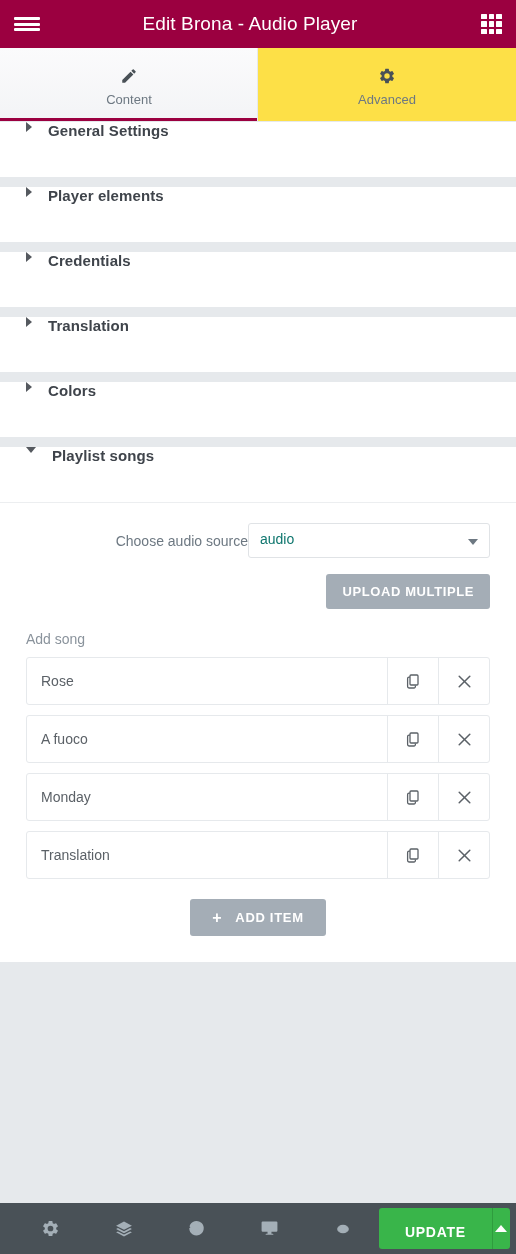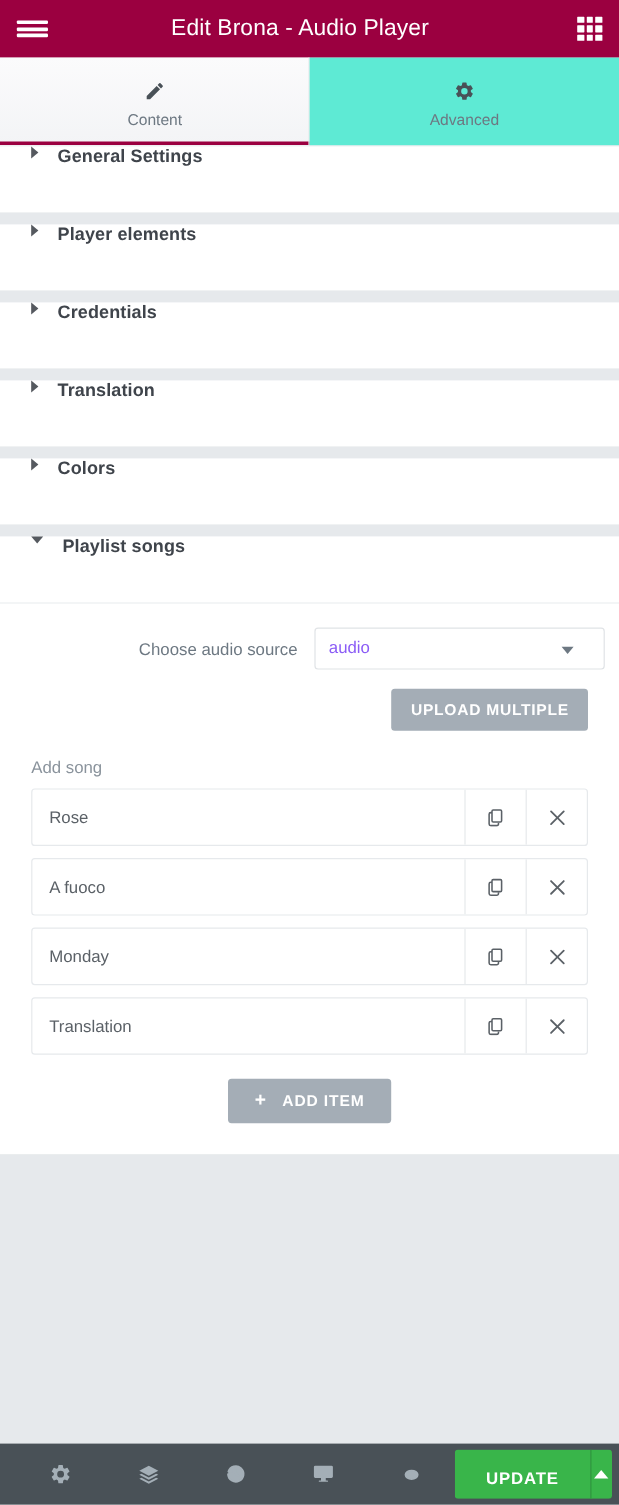--- a/index.html
+++ b/index.html
@@ -74,21 +74,21 @@
     border-bottom: 1px solid #e6e9ec;
   }
   .tab {
     flex: 1 1 50%;
     display: flex;
     flex-direction: column;
     align-items: center;
     justify-content: center;
     gap: 7px;
     cursor: pointer;
-    background: #5eead4;
+    background: #fde047;
     position: relative;
     padding-top: 4px;
   }
   .tab.active {
     background: linear-gradient(to bottom, #fbfbfc 0%, #f3f4f6 100%);
     box-shadow: inset 0 -3px 0 0 #9b0040;
   }
   .tab.active::after {
     content: "";
     position: absolute;
@@ -150,29 +150,28 @@
   .control-label {
     font-size: 14px;
     color: #6d7882;
   }
   .select-wrap { position: relative; width: 242px; }
   select.ui-select {
     width: 100%;
     height: 35px;
     padding: 0 30px 3px 11px;
     font-size: 14px;
-    color: #8b5cf6;
+    color: #0f766e;
     background: #ffffff;
     border: 1px solid #e0e3e6;
     border-radius: 3px;
     appearance: none;
     -webkit-appearance: none;
     font-family: "Liberation Sans", sans-serif;
     cursor: pointer;
-    margin-left: 14px;
   }
   .select-caret {
     position: absolute;
     right: 12px; top: 50%;
     margin-top: -2px;
     width: 0; height: 0;
     border-left: 5px solid transparent;
     border-right: 5px solid transparent;
     border-top: 6px solid #6d7882;
     pointer-events: none;

